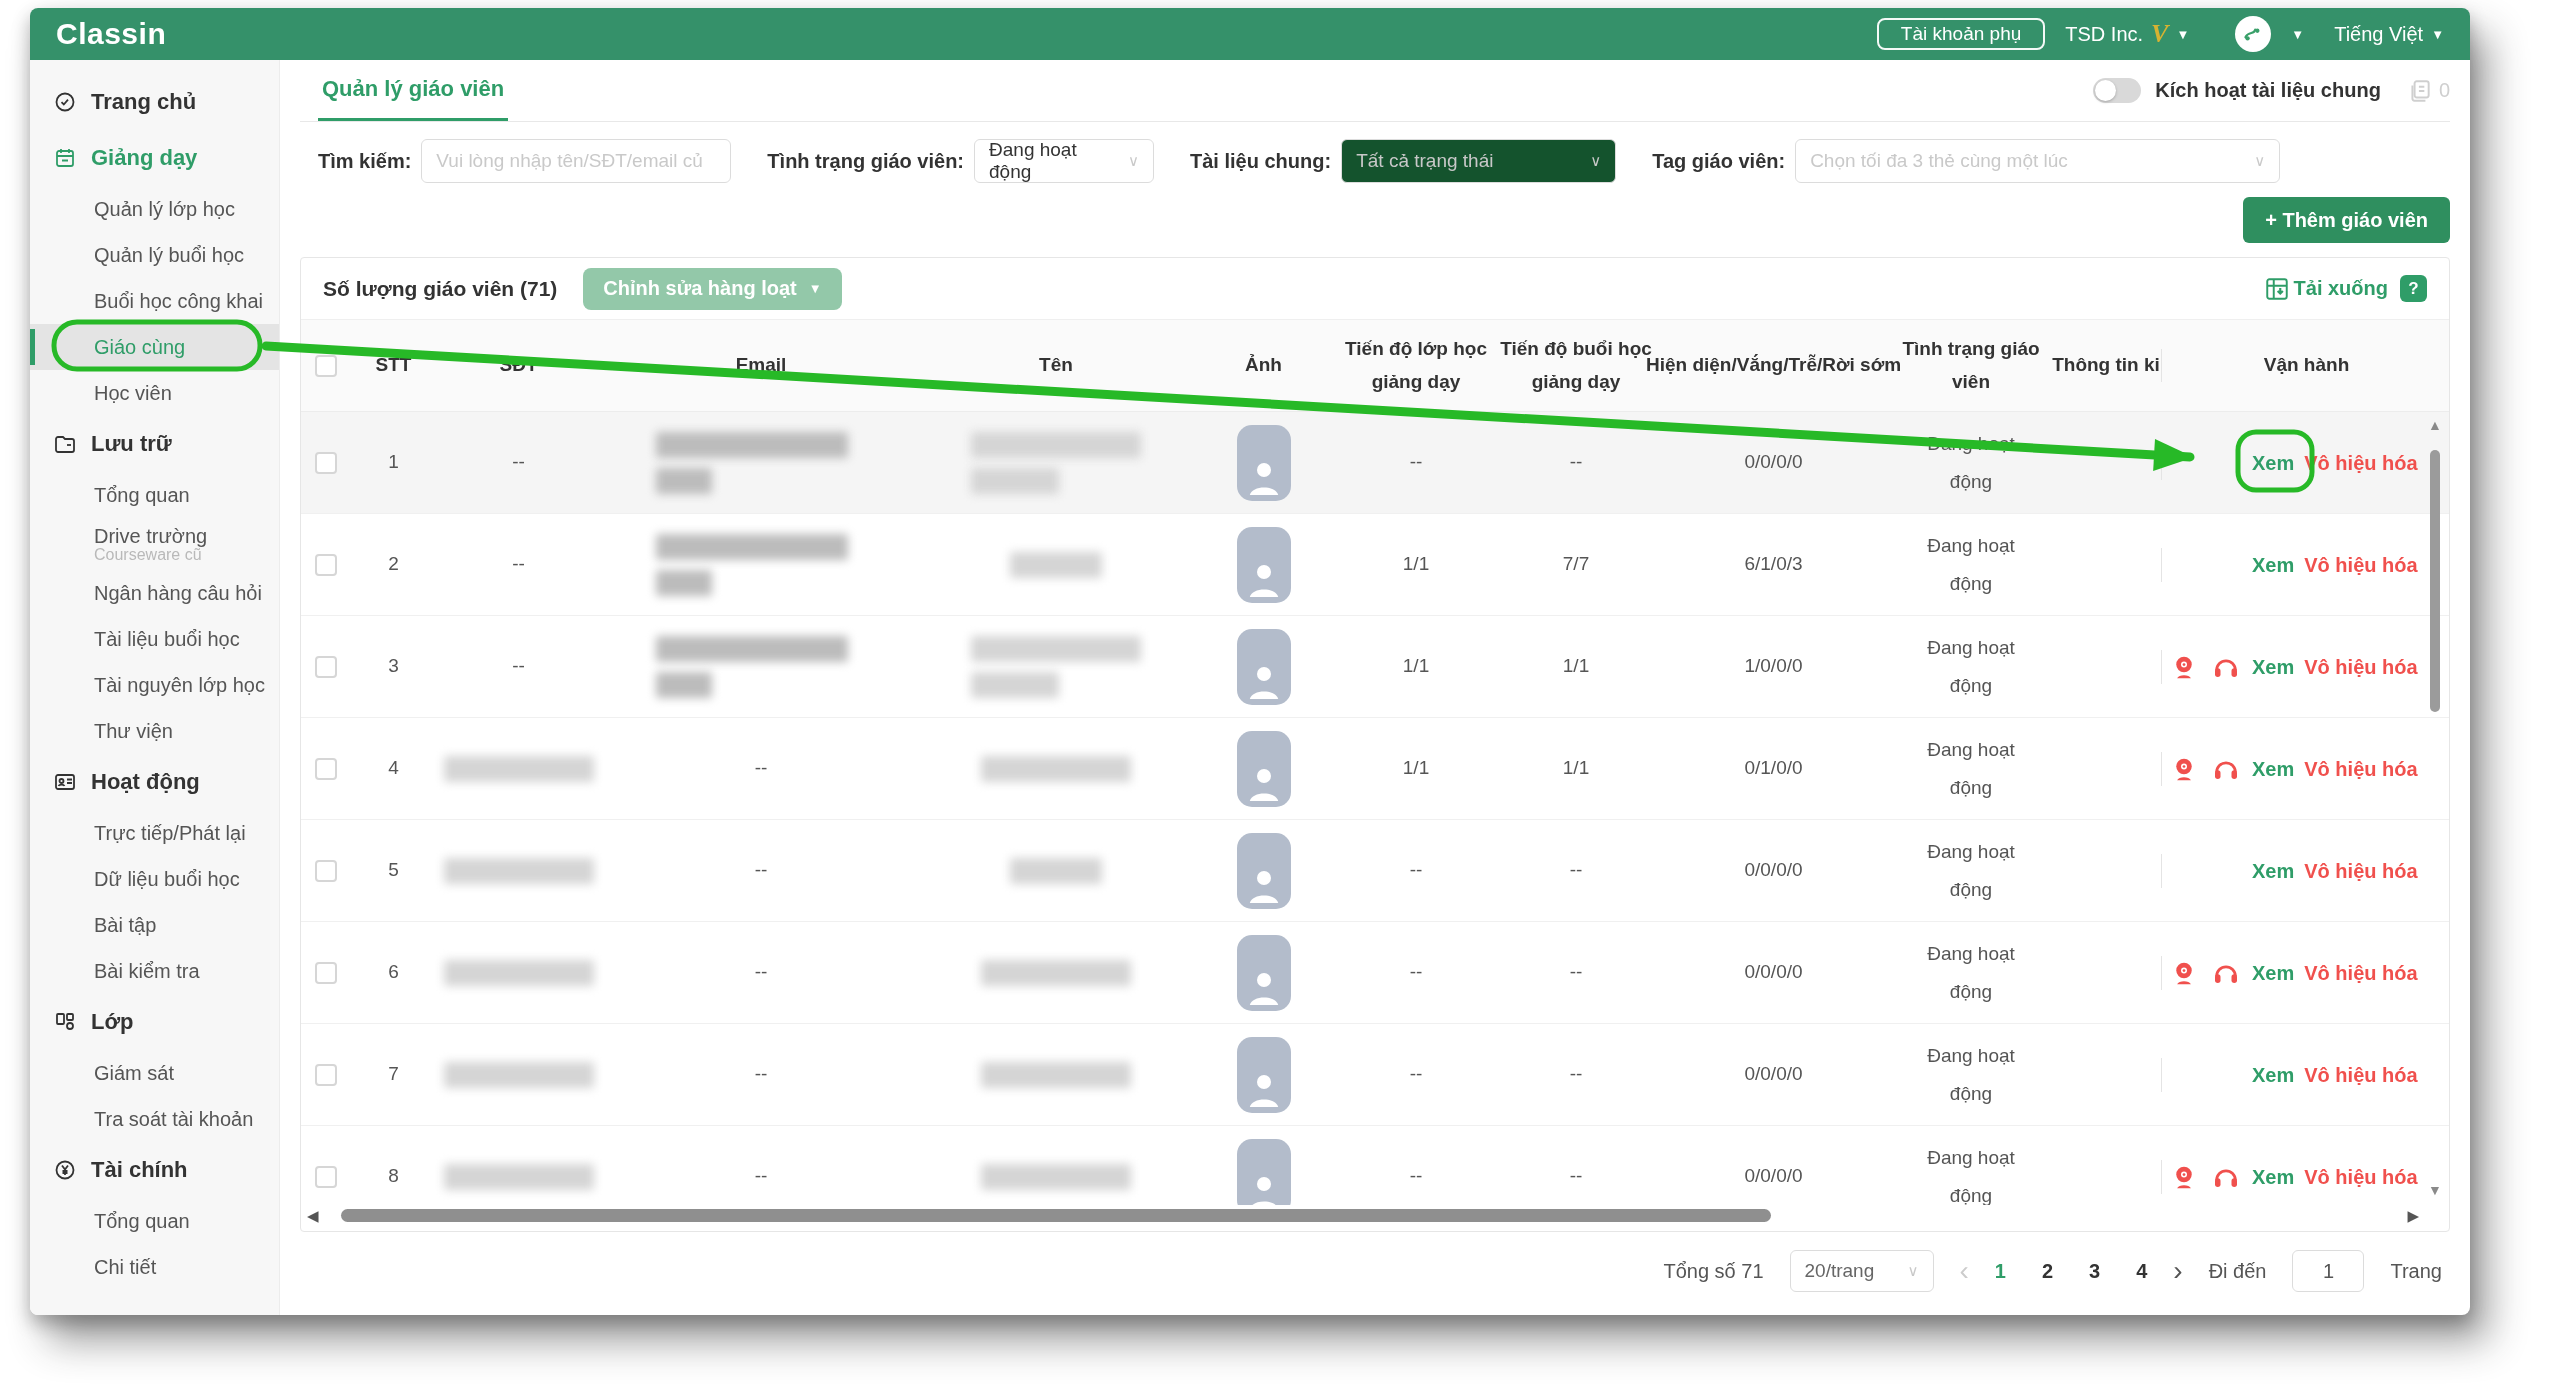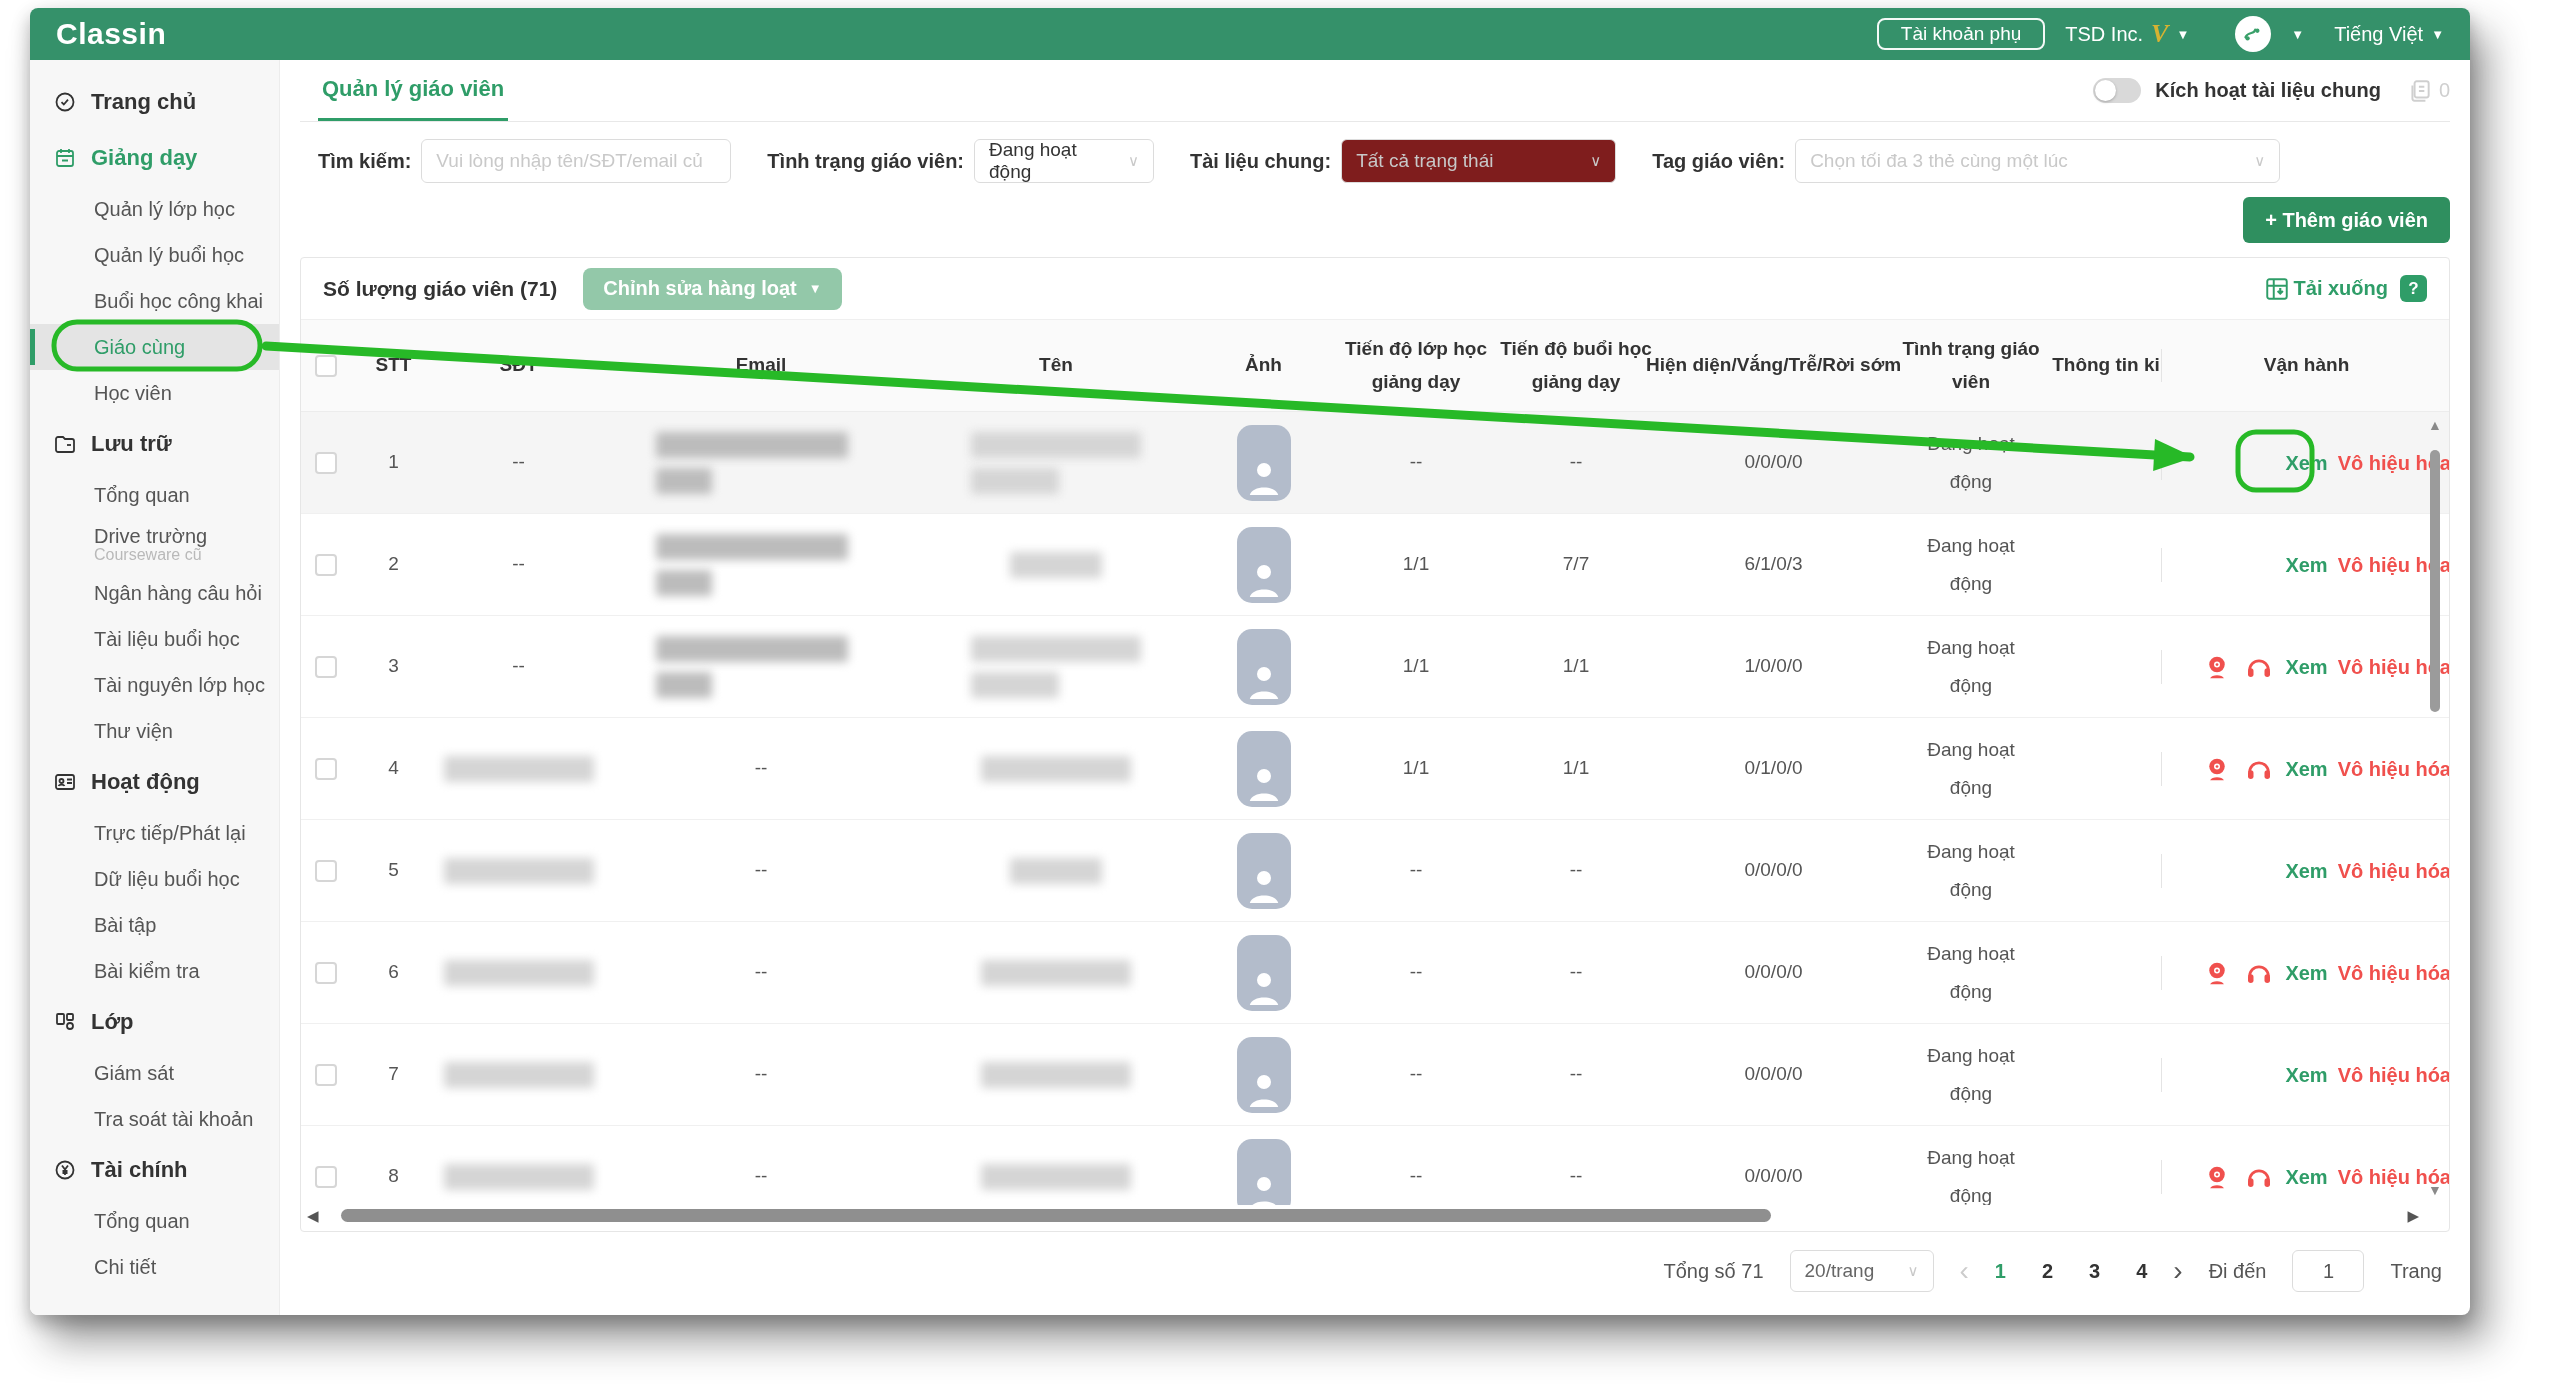--- a/index.html
+++ b/index.html
@@ -48,21 +48,21 @@
 
   
   .filter-row { margin-top:17px; display:flex; align-items:center; padding-left:18px; font-size:20px; color:#333; flex:none; }
   .f-label { font-weight:bold; white-space:nowrap; }
   .box { height:44px; border:1px solid #dcdcdc; border-radius:6px; background:#fff; display:flex; align-items:center; padding:0 14px; font-size:19px; }
   .search-input { width:310px; margin-left:10px; color:#444; }
   .search-input input { border:none; outline:none; width:100%; font-size:19px; font-family:inherit; color:#444; background:transparent; }
   .search-input input::placeholder { color:#c9c9c9; }
   .select { justify-content:space-between; cursor:pointer; }
   .sel-status { width:180px; margin-left:10px; color:#333; }
-  .sel-shared { width:275px; margin-left:10px; background:#7f1d1d; color:#c8c8c8; }
+  .sel-shared { width:275px; margin-left:10px; background:#14532d; color:#c8c8c8; }
   .sel-tag { width:485px; margin-left:10px; color:#c9c9c9; }
   .chev { color:#c9c9c9; font-size:15px; margin-left:10px; }
   .gap36 { margin-left:36px; }
 
   
   .add-row { margin-top:14px; display:flex; justify-content:flex-end; flex:none; }
   .add-btn { background:#2f8f5f; color:#fff; height:46px; border-radius:6px; padding:0 22px; display:flex; align-items:center;
              font-size:20px; font-weight:bold; cursor:pointer; }
 
   
@@ -87,21 +87,21 @@
   .tbody { height:793px; overflow:hidden; }
   .trow { display:flex; align-items:center; height:102px; border-bottom:1px solid #f0f0f0; background:#fff; font-size:19px; color:#555; }
   .trow.hl { background:#f5f5f5; }
   .cb { width:22px; height:22px; border:2px solid #d6d6d6; border-radius:4px; background:#fff; display:inline-block; cursor:pointer; }
   .stack { display:flex; flex-direction:column; gap:10px; align-items:flex-start; width:210px; }
   .blur { display:inline-block; background:#bcbcbc; filter:blur(5px); border-radius:2px; height:26px; }
   .blur.light { background:#d5d5d5; }
   .avatar { width:54px; height:76px; border-radius:15px; background:#b3bccb; display:flex; align-items:flex-end; justify-content:center; overflow:hidden; }
   .avatar svg { width:40px; height:52px; }
   .status { display:inline-block; width:106px; line-height:2.0; }
-  .td.col-vh { justify-content:flex-end; padding-left:6px; gap:10px; }
+  .td.col-vh { justify-content:flex-start; padding-left:6px; gap:10px; }
   .dev-slot { width:32px; display:flex; justify-content:center; flex:none; }
   .dev-slot svg { width:30px; height:30px; }
   .xem { color:#2f9d68; font-weight:bold; font-size:20px; cursor:pointer; white-space:nowrap; }
   .disable { color:#f0504d; font-weight:bold; font-size:20px; cursor:pointer; white-space:nowrap; }
 
   
   .vscroll { position:absolute; right:5px; top:160px; bottom:34px; width:18px; display:flex; flex-direction:column; align-items:center; }
   .vscroll .arr { color:#8a8a8a; font-size:14px; line-height:14px; cursor:pointer; }
   .vscroll .track { flex:1; width:12px; position:relative; }
   .vscroll .thumb { position:absolute; top:18px; left:1px; width:10px; height:262px; background:#9b9b9b; border-radius:5px; cursor:pointer; }

